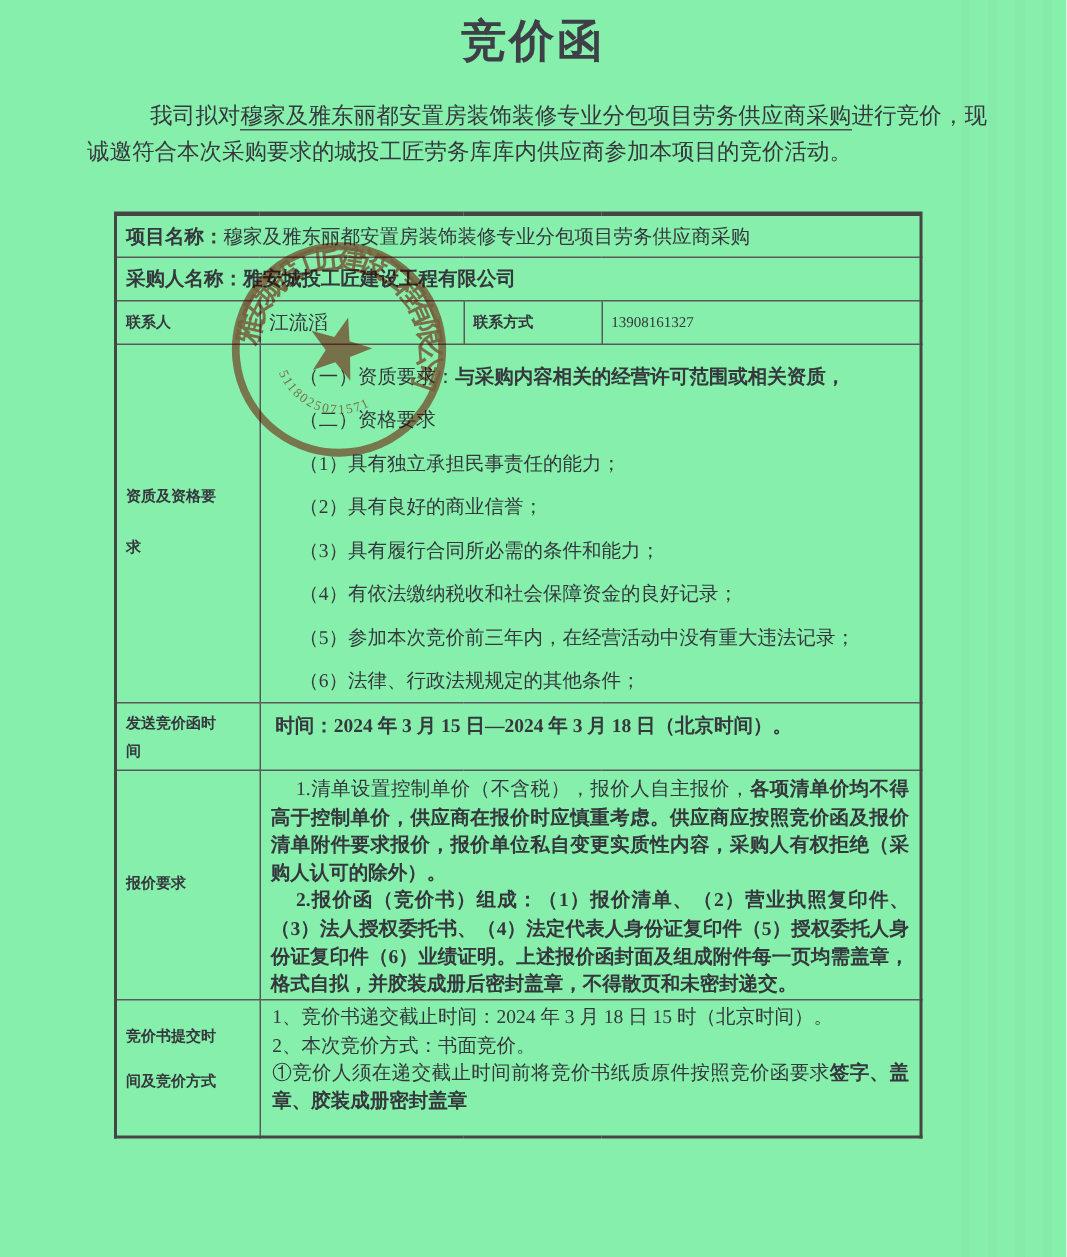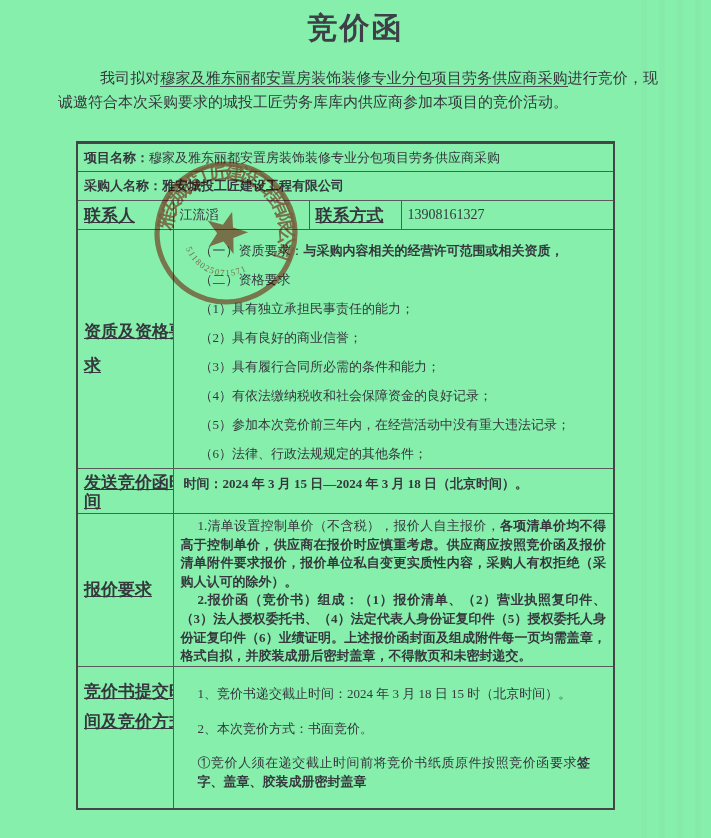--- a/index.html
+++ b/index.html
@@ -45,42 +45,42 @@
     border-top-width:3px;
     font-size:13px;
     color:#35383d;
   }
   table.bid td{
     border:1px solid #5a5a5a;
     padding:2px 6px;
     vertical-align:middle;
     overflow:hidden;
   }
-  td.lab{font-weight:bold;font-size:17px;line-height:19px;text-decoration:underline;}
+  td.lab{font-weight:bold;font-size:10px;line-height:19px;}
   td.lab div{white-space:nowrap;}
   tr.r1{height:29px;} tr.r2{height:29px;} tr.r3{height:29px;}
   tr.r4{height:69px;} tr.r5{height:232px;} tr.r6{height:38px;}
   tr.r7{height:131px;} tr.r8{height:44px;} tr.r9{height:92px;}
   tr.r1 td, tr.r2 td{white-space:nowrap;}
   .allbold{font-weight:bold;}
   td.name{padding-left:14px;}
-  td.phone{padding-left:9px;font-size:14px;}
+  td.phone{padding-left:9px;font-size:10px;}
   tr.r4 td.lab{line-height:36px;}
   tr.r4 td.scope{padding-left:12px;}
   tr.r5 td.lab{line-height:34px;}
   tr.r5 td.qual{vertical-align:top;padding:6px 2px 0 26px;}
   tr.r5 td.qual p{margin:0;line-height:29px;}
   tr.r6 td.lab{vertical-align:top;padding-top:4px;}
   tr.r6 td.val{vertical-align:top;padding-top:6px;padding-left:10px;font-weight:bold;}
   tr.r7 td.val{vertical-align:top;padding:3px 7px 0 7px;text-align:justify;line-height:18.6px;}
   tr.r7 td.val p{margin:0;text-indent:1.3em;}
   tr.r8 td.val{vertical-align:top;padding-top:5px;text-indent:1.2em;}
   tr.r9 td.lab{vertical-align:top;line-height:30px;padding-top:10px;}
   tr.r9 td.val{vertical-align:top;padding:2px 7px 0 8px;line-height:18.8px;}
-  tr.r9 td.val p{margin:16px;}
+  tr.r9 td.val p{margin:0;}
   tr.r9 td.val p.just{text-align:justify;}
   b{font-weight:bold;}
   
   .stamp{
     position:absolute;
     left:152px;top:159px;
     width:148px;height:148px;
     transform:rotate(16deg);
     opacity:0.8;
     mix-blend-mode:multiply;

